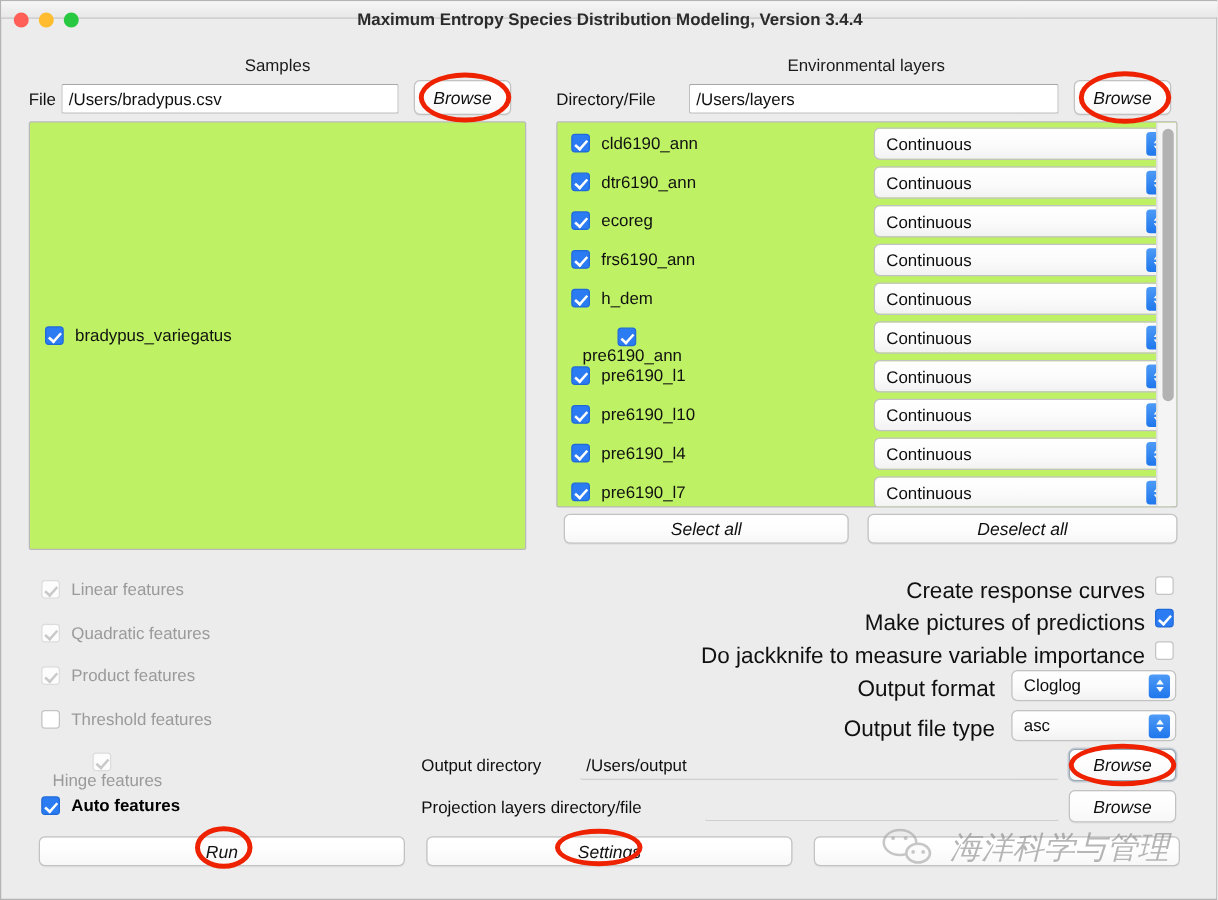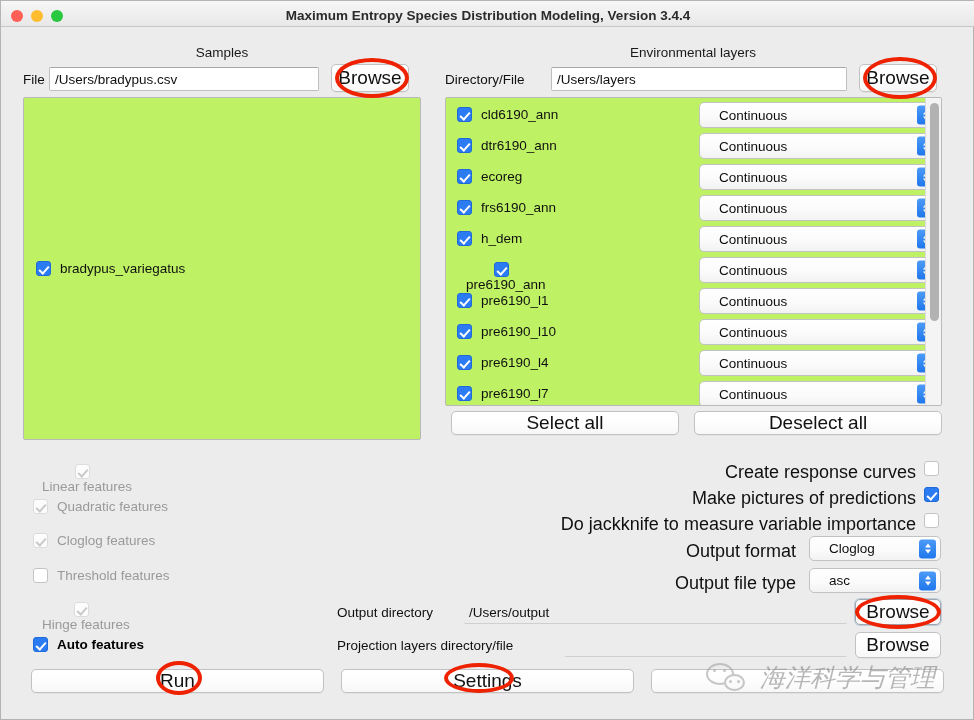--- a/index.html
+++ b/index.html
@@ -12,21 +12,21 @@
   #app {
     position: relative;
     width: 974px; height: 720px;
     background: #ececec;
     border: 1px solid #b4b4b4;
   }
 
   
   .titlebar {
     position: absolute; left: 0; top: 0;
-    width: 974px; height: 26px;
+    width: 974px; height: 14px;
     background: linear-gradient(to bottom, #f6f6f6 0%, #e8e8e8 100%);
     border-bottom: 1px solid #c6c6c6;
   }
   .traffic { position: absolute; top: 9px; display: flex; gap: 8px; left: 10px; }
   .light { width: 12px; height: 12px; border-radius: 50%; }
   .light.red   { background: #ff5f57; }
   .light.amber { background: #febc2e; }
   .light.green { background: #28c840; }
   .title-text {
     position: absolute; left: 0; top: 0; width: 974px; height: 30px;
@@ -64,23 +64,24 @@
     border-bottom: 1px solid #cfcfcf;
     background: #ececec;
   }
 
   
   .btn {
     position: absolute;
     background: linear-gradient(to bottom, #ffffff 0%, #fdfdfd 50%, #f7f7f7 100%);
     border: 1px solid #c2c2c2;
     border-radius: 5px;
-    font-size: 19px; color: #111;
+    font-size: 14px; color: #111;
     display: flex; align-items: center; justify-content: center;
     box-shadow: 0 1px 0 rgba(0,0,0,0.04);
+    font-style: italic;
   }
   .btn.focus { border-color: #9aa7b5; box-shadow: 0 0 0 1px rgba(120,140,165,.35); }
 
   
   .panel {
     position: absolute;
     background: #bef264;
     border: 1px solid #b9b9b9;
     border-radius: 2px;
   }
@@ -128,21 +129,21 @@
   .cb-label.bold { font-weight: bold; color: #000; }
 
   
   .popup {
     position: absolute;
     background: linear-gradient(to bottom, #ffffff 0%, #fbfbfb 55%, #f2f2f2 100%);
     border: 1px solid #c2c2c2;
     border-radius: 5px;
     display: flex; align-items: center;
     font-size: 13.5px; color: #0d0d0d;
-    padding-left: 19px;
+    padding-left: 9px;
   }
   .popup .chev {
     position: absolute; right: 4px; top: 50%;
     transform: translateY(-50%);
     width: 17px; height: 19px;
     background: linear-gradient(to bottom, #4e9bf7 0%, #1f77ec 100%);
     border-radius: 3px;
     display: flex; flex-direction: column;
     align-items: center; justify-content: center;
     gap: 2px;
@@ -360,31 +361,31 @@
     </div>
 
     <div class="sbtrack" style="left:479px; top:0px; width:18px; height:307px;">
       <div class="sbthumb" style="left:4px; top:5px; width:9px; height:218px;"></div>
     </div>
   </div>
 
   <div class="btn" style="left:450px; top:410px; width:228px; height:24px;">Select all</div>
   <div class="btn" style="left:693px; top:410px; width:248px; height:24px;">Deselect all</div>
 
-  <div class="cbrow" style="left:32px; top:463px;flex-direction:column;">
+  <div class="cbrow" style="left:32px; top:463px;">
     <span class="cb dis"></span>
     <span class="cb-label dim">Linear features</span>
   </div>
   <div class="cbrow" style="left:32px; top:498px;">
     <span class="cb dis"></span>
     <span class="cb-label dim">Quadratic features</span>
   </div>
   <div class="cbrow" style="left:32px; top:532px;">
     <span class="cb dis"></span>
-    <span class="cb-label dim">Cloglog features</span>
+    <span class="cb-label dim">Product features</span>
   </div>
   <div class="cbrow" style="left:32px; top:567px;">
     <span class="cb off"></span>
     <span class="cb-label dim">Threshold features</span>
   </div>
   <div class="cbrow" style="left:32px; top:601px;flex-direction:column;">
     <span class="cb dis"></span>
     <span class="cb-label dim">Hinge features</span>
   </div>
   <div class="cbrow" style="left:32px; top:636px;">

